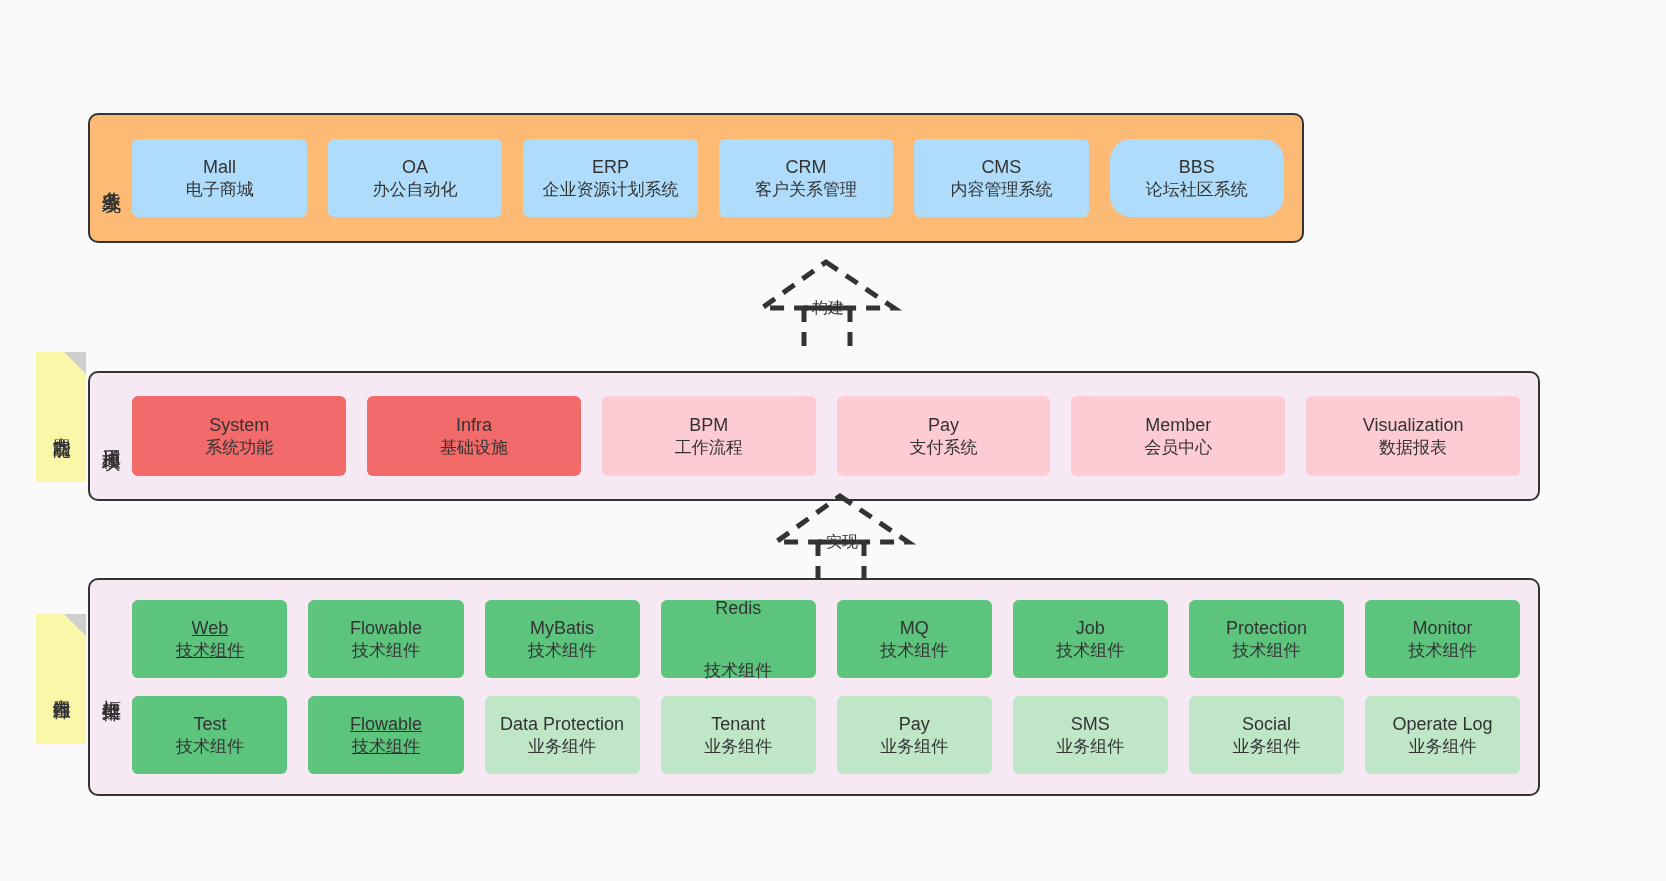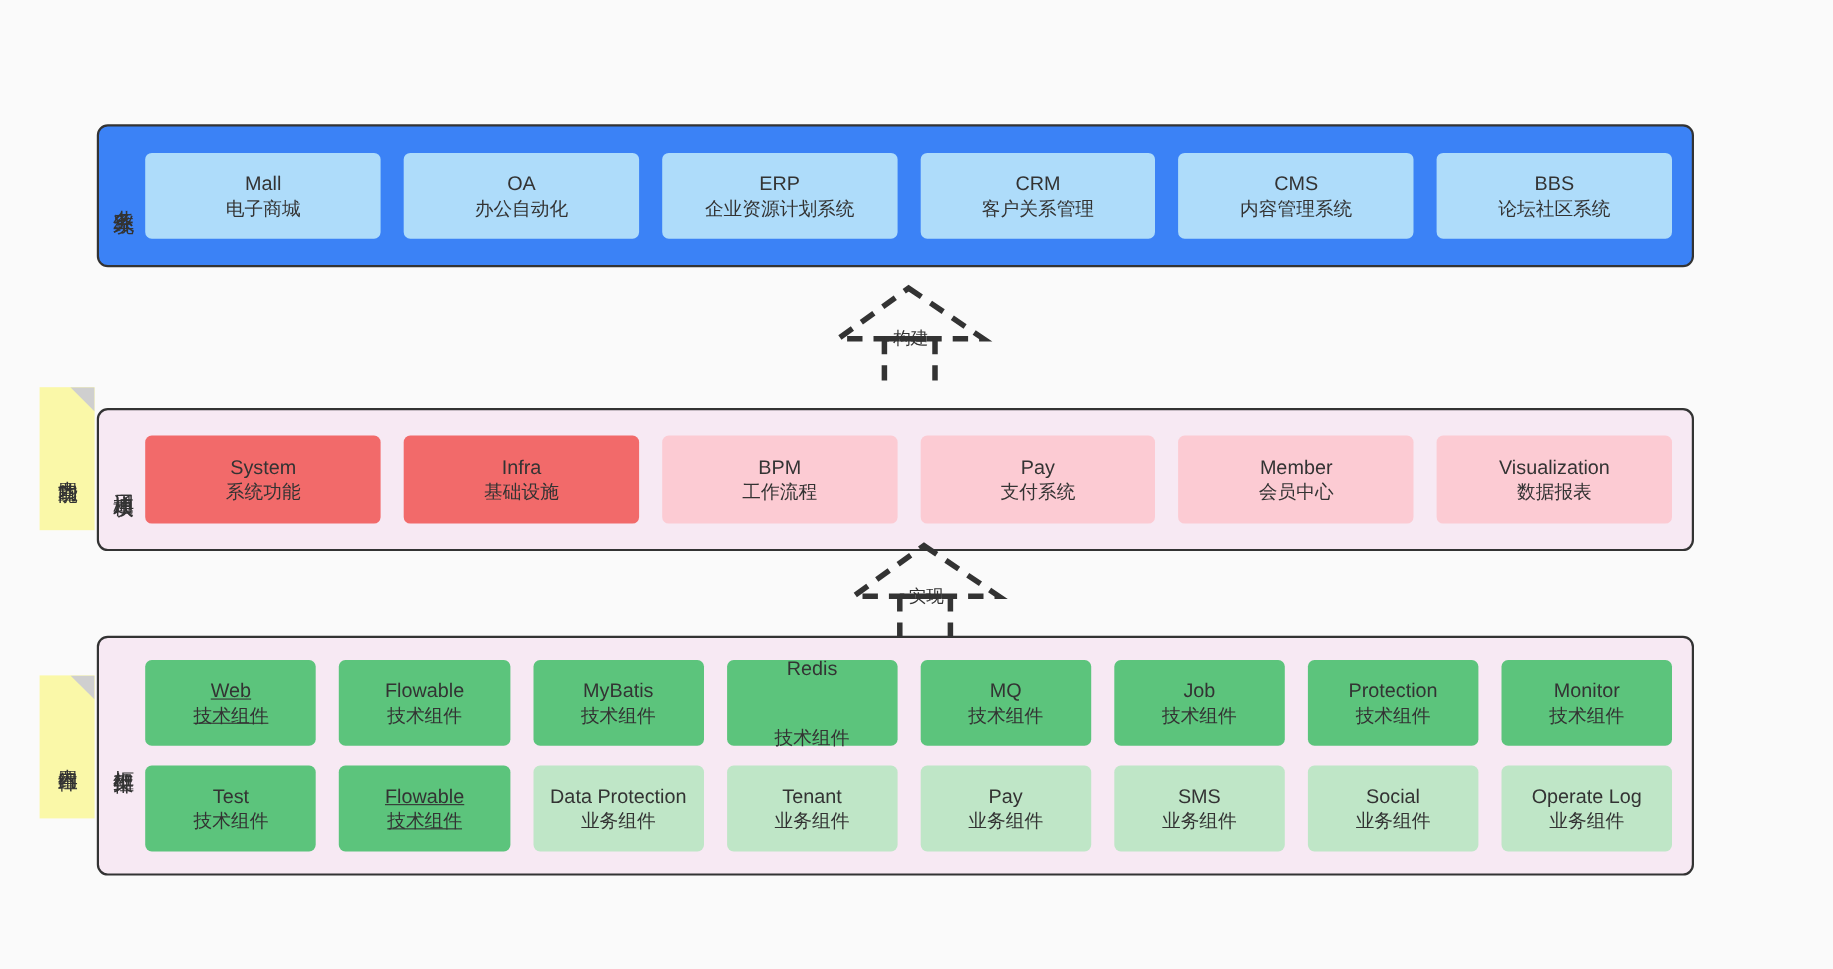--- a/index.html
+++ b/index.html
@@ -135,21 +135,21 @@
     left: 50%;
     transform: translateX(-50%);
     top: 40px;
   }
 </style>
 </head>
 <body style="background: rgb(250, 250, 250);">
 
 <div id="canvas">
 
-  <div class="layer" id="layer-business" style="left: 88px; top: 113px; width: 1452px; height: 130px; background: #3b82f6; border-color: rgb(51, 51, 51);">
+  <div class="layer" id="layer-business" style="left: 88px; top: 113px; width: 1216px; height: 130px; background: #fdba74; border-color: rgb(51, 51, 51);">
     <div class="layer-label">业务系统</div>
     <div class="layer-body">
       <div class="row">
         <div class="card blue" style="background: rgb(174, 220, 250);">
           <span class="t-en">Mall</span>
           <span class="t-cn">电子商城</span>
         </div>
         <div class="card blue" style="background: rgb(174, 220, 250);">
           <span class="t-en">OA</span>
           <span class="t-cn">办公自动化</span>
@@ -159,21 +159,21 @@
           <span class="t-cn">企业资源计划系统</span>
         </div>
         <div class="card blue" style="background: rgb(174, 220, 250);">
           <span class="t-en">CRM</span>
           <span class="t-cn">客户关系管理</span>
         </div>
         <div class="card blue" style="background: rgb(174, 220, 250);">
           <span class="t-en">CMS</span>
           <span class="t-cn">内容管理系统</span>
         </div>
-        <div class="card blue" style="background: rgb(174, 220, 250);">
+        <div class="card blue" style="background: rgb(174, 220, 250); border-radius: 21px;">
           <span class="t-en">BBS</span>
           <span class="t-cn">论坛社区系统</span>
         </div>
       </div>
     </div>
   </div>
 
   <div class="connector" style="left:758px; top:258px; width:140px; height:92px;">
     <svg width="140" height="92" viewBox="0 0 140 92" fill="none" aria-hidden="true">
 

